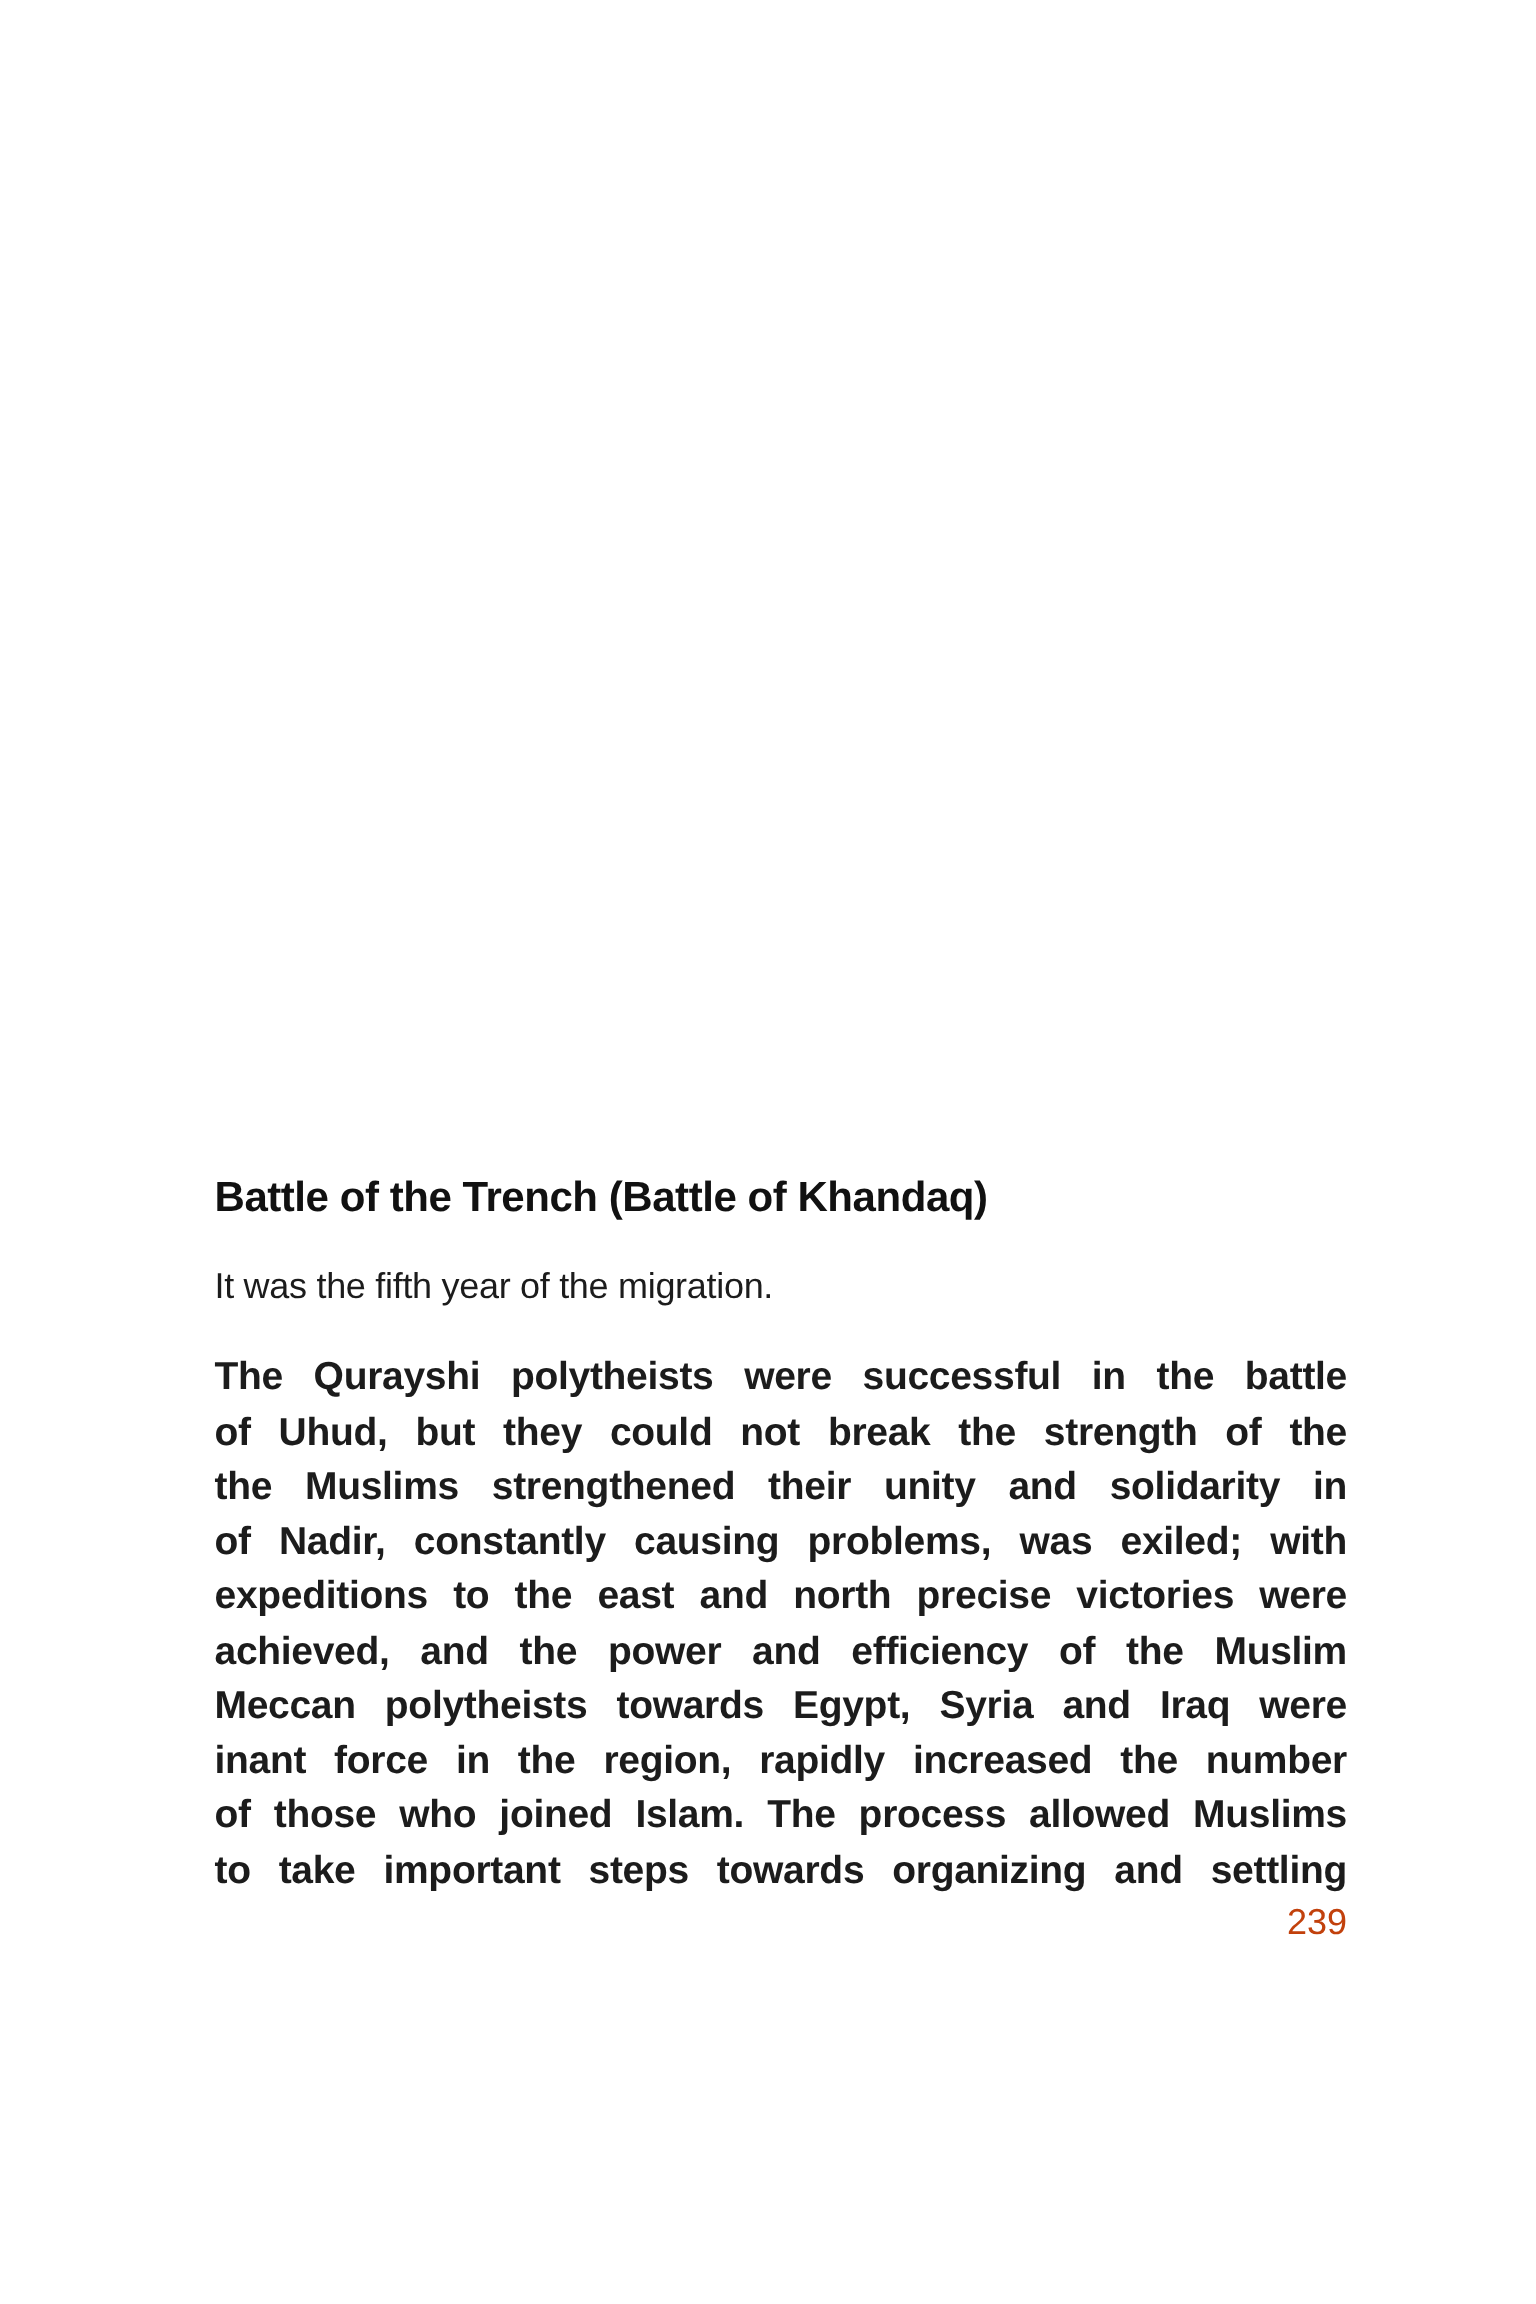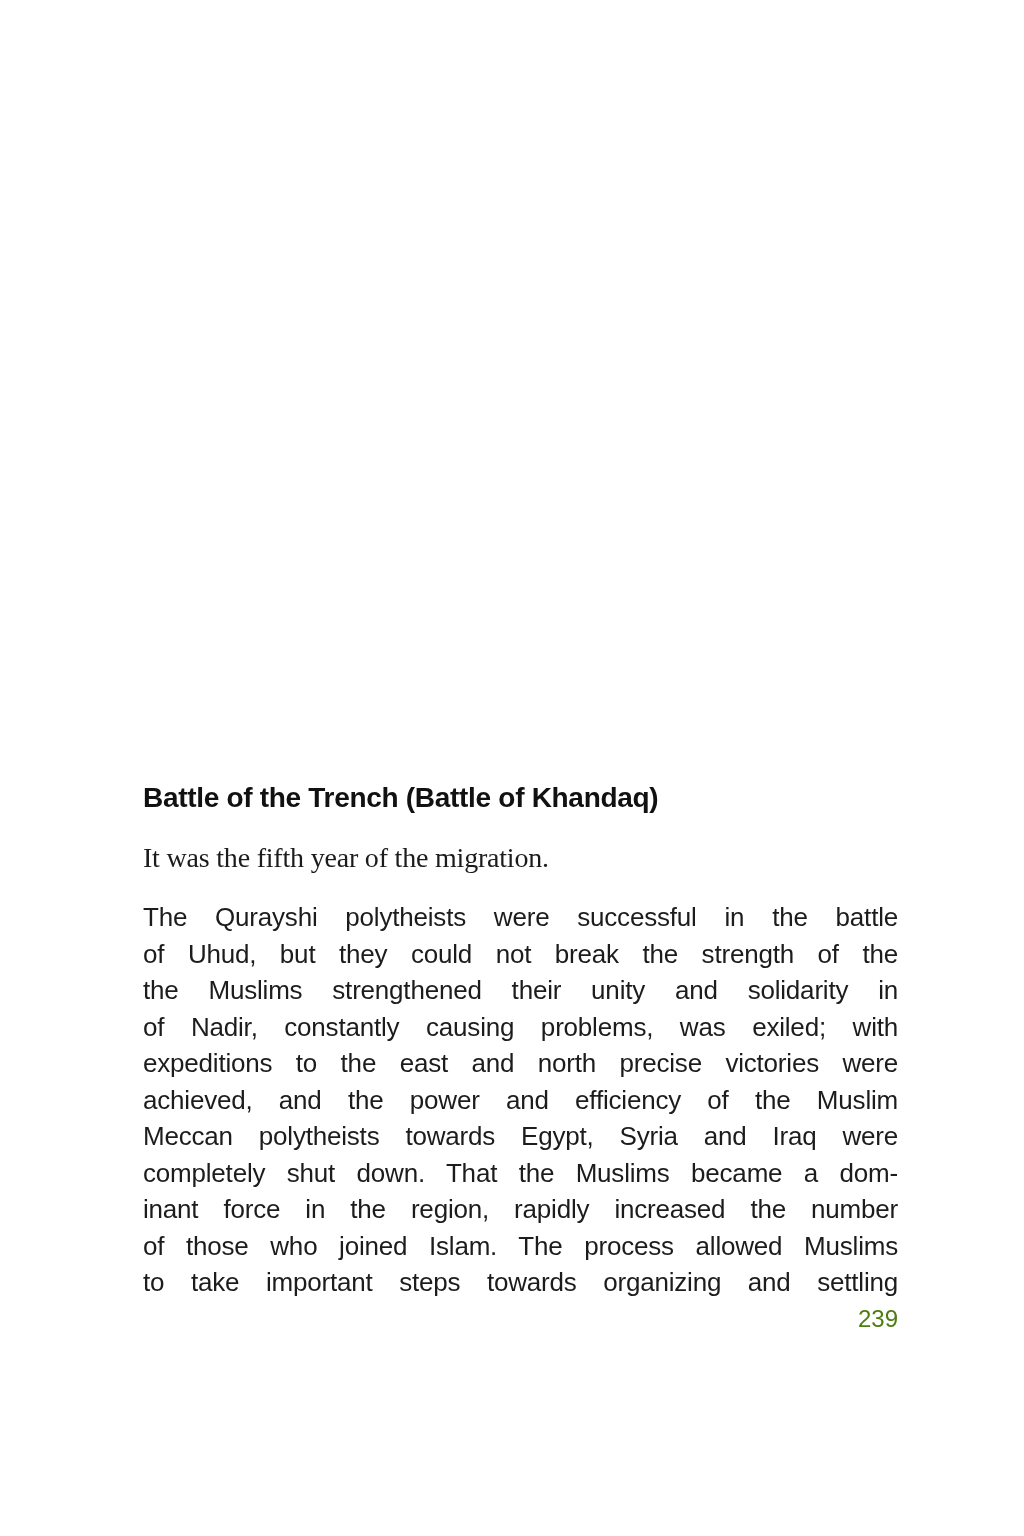--- a/index.html
+++ b/index.html
@@ -25,60 +25,59 @@
   }
   .heading {
     font-size: 28px;
     font-weight: bold;
     line-height: 32px;
     letter-spacing: -0.3px;
     margin-bottom: 27px;
     color: #111111;
   }
   .intro {
-    font-size: 28px;
+    font-size: 24px;
     line-height: 33px;
     letter-spacing: -0.2px;
     margin-bottom: 25px;
-    font-family: Liberation Serif, serif;
   }
   .body-paragraph {
     font-size: 26px;
     letter-spacing: -0.2px;
   }
   .jline {
     line-height: 36.5px;
     text-align: justify;
     text-align-last: justify;
     -moz-text-align-last: justify;
     white-space: normal;
+    font-weight: bold;
   }
   .page-number {
     font-size: 24px;
     line-height: 30px;
     text-align: right;
     margin-top: 3px;
-    color: #4d7c0f;
+    color: #c2410c;
   }
 </style>
 </head>
 <body>
 
 <div class="book-page">
   <div class="content">
     <h1 class="heading">Battle of the Trench (Battle of Khandaq)</h1>
     <p class="intro">It was the fifth year of the migration.</p>
     <div class="body-paragraph">
         <div class="jline">The Qurayshi polytheists were successful in the battle</div>
         <div class="jline">of Uhud, but they could not break the strength of the</div>
         <div class="jline">the Muslims strengthened their unity and solidarity in</div>
         <div class="jline">of Nadir, constantly causing problems, was exiled; with</div>
         <div class="jline">expeditions to the east and north precise victories were</div>
         <div class="jline">achieved, and the power and efficiency of the Muslim</div>
         <div class="jline">Meccan polytheists towards Egypt, Syria and Iraq were</div>
-        <div class="jline">completely shut down. That the Muslims became a dom-</div>
         <div class="jline">inant force in the region, rapidly increased the number</div>
         <div class="jline">of those who joined Islam. The process allowed Muslims</div>
         <div class="jline">to take important steps towards organizing and settling</div>
       </div>
     <div class="page-number">239</div>
   </div>
 </div>
 
 </body></html>

